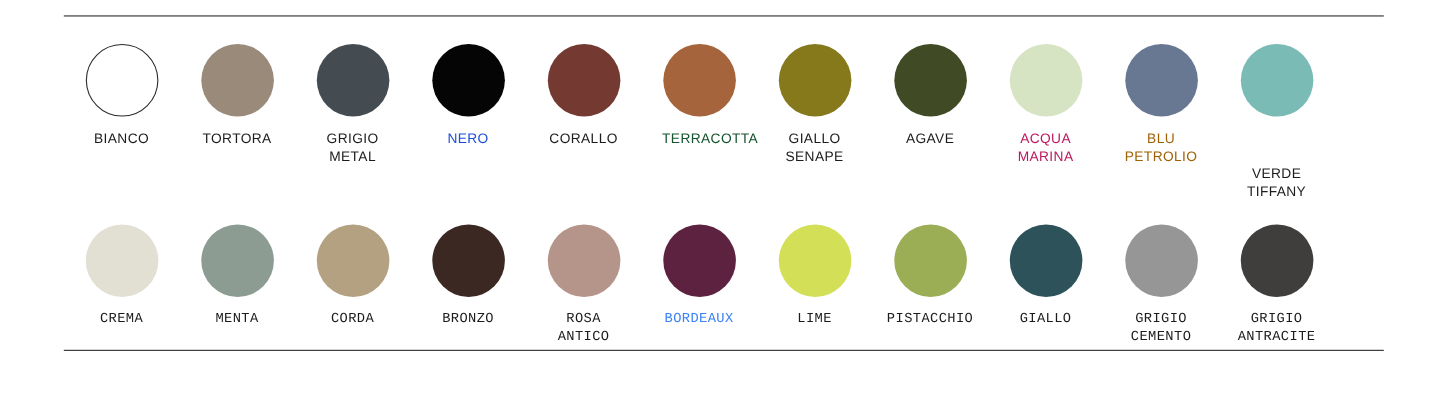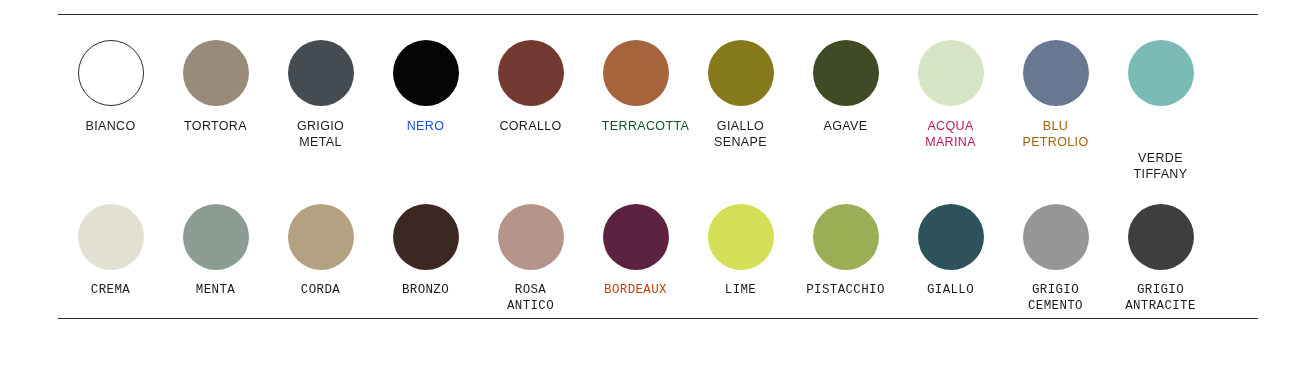--- a/index.html
+++ b/index.html
@@ -148,21 +148,21 @@
           <div class="swatch-dot" title="#3b2823" style="background: rgb(59, 40, 35);"></div>
           <div class="swatch-label" style="color: rgb(28, 28, 28);">BRONZO</div>
         </div>
         <div class="swatch">
           <div class="swatch-dot" title="#b5958a" style="background: rgb(181, 149, 138);"></div>
           <div class="swatch-label" style="color: rgb(28, 28, 28);">ROSA
 ANTICO</div>
         </div>
         <div class="swatch">
           <div class="swatch-dot" title="#5e2241" style="background: rgb(94, 34, 65);"></div>
-          <div class="swatch-label" style="color: #c2410c;">BORDEAUX</div>
+          <div class="swatch-label" style="color: #3b82f6;">BORDEAUX</div>
         </div>
         <div class="swatch">
           <div class="swatch-dot" title="#d3e057" style="background: rgb(211, 224, 87);"></div>
           <div class="swatch-label" style="color: rgb(28, 28, 28);">LIME</div>
         </div>
         <div class="swatch">
           <div class="swatch-dot" title="#9bad55" style="background: rgb(155, 173, 85);"></div>
           <div class="swatch-label" style="color: rgb(28, 28, 28);">PISTACCHIO</div>
         </div>
         <div class="swatch">

